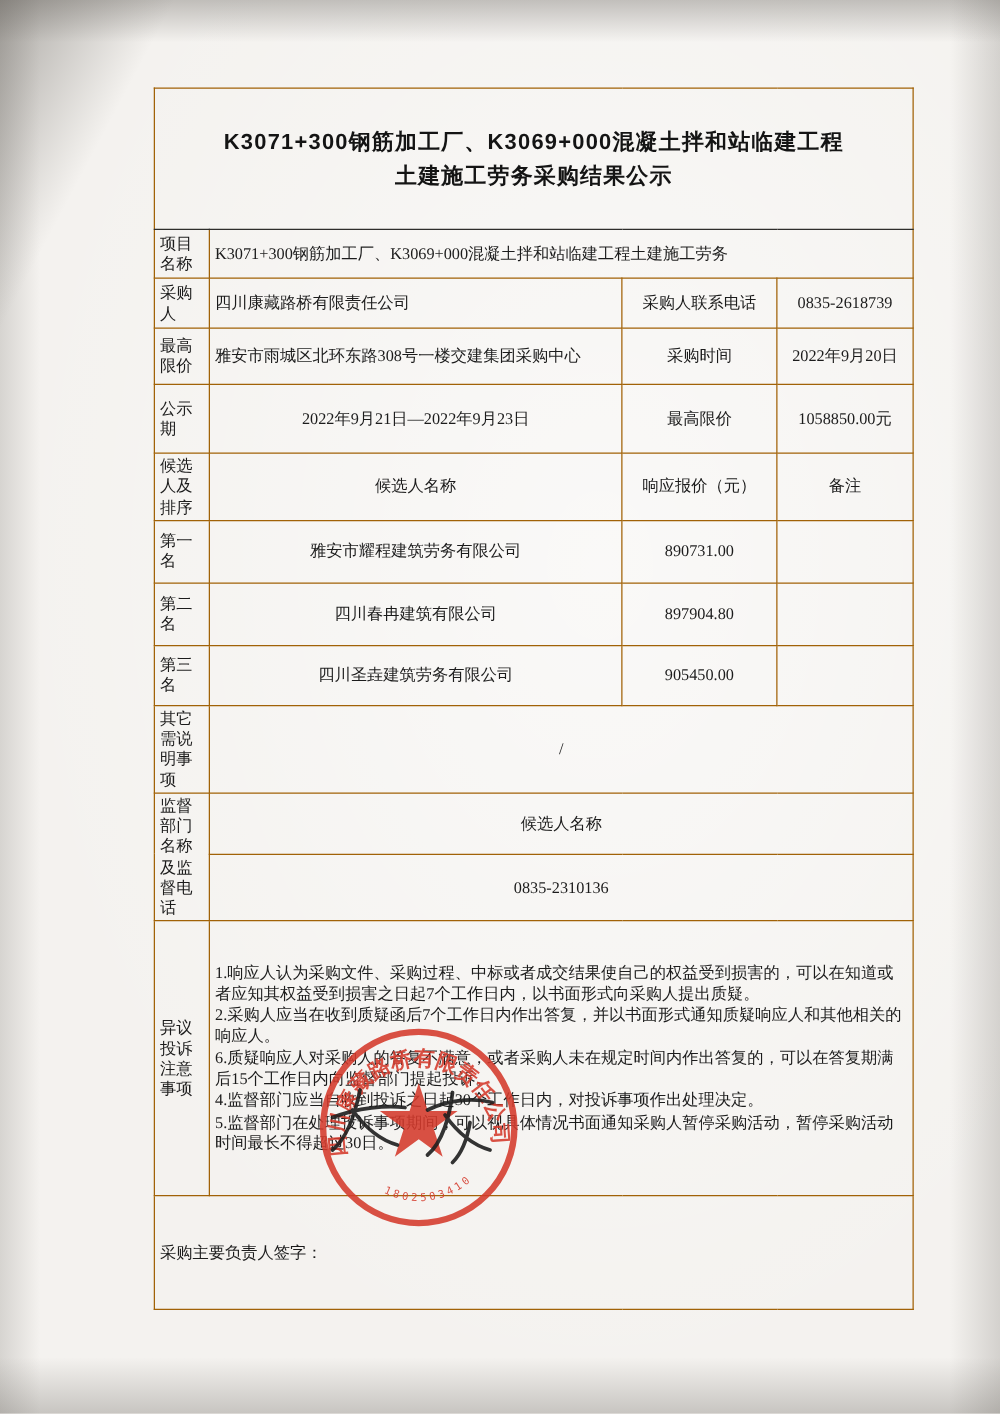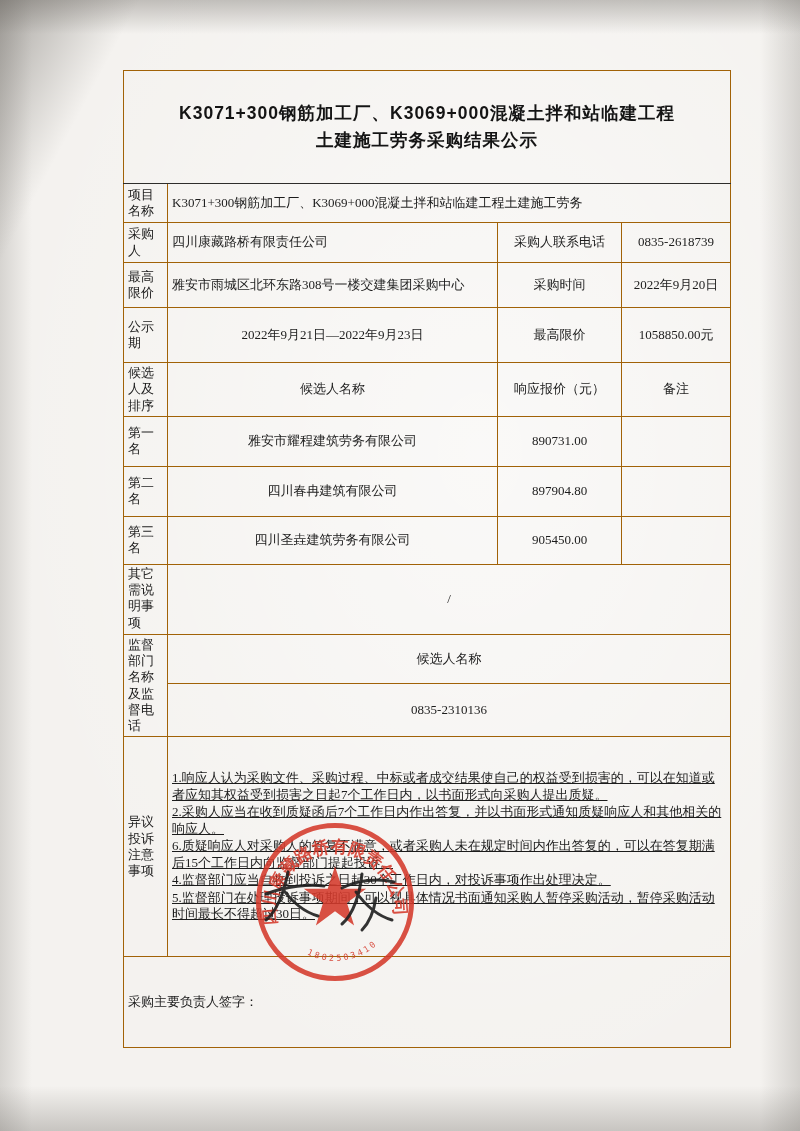--- a/index.html
+++ b/index.html
@@ -36,24 +36,24 @@
   col.cA{width:44px;}col.cB{width:330px;}col.cC{width:124px;}col.cD{width:109px;}
   .lab{font-size:12px;padding:2px 2px 2px 3px;text-align:left;margin-top:27px;}
   .left{text-align:left;padding-left:5px;}
   .ctr{text-align:center;font-family:Liberation Serif, serif;}
   .r-title td{height:108px;text-align:center;border-bottom:1px solid #2e2d2b;}
   .title-line{
     font-family:"Liberation Sans","DejaVu Sans",sans-serif;
     font-weight:bold;font-size:17.5px;line-height:1.55;letter-spacing:1px;color:#141414;
   }
   .h34{height:34px;} .h35{height:35px;} .h40{height:40px;} .h50{height:50px;}
-  .h45{height:45px;} .h43{height:43px;} .h47{height:47px;font-family:Liberation Mono, monospace;} .h44{height:44px;}
+  .h45{height:45px;} .h43{height:43px;} .h47{height:47px;} .h44{height:44px;}
   .h215{height:215px;} .h86{height:86px;}
   .obj{padding:6px 8px;vertical-align:middle;}
-  .obj div{margin:0 0 1px 0;font-size:13px;line-height:1.27;text-decoration:underline;}
+  .obj div{margin:0 0 1px 0;font-size:13px;line-height:1.27;}
   .sig{padding-left:8px;font-size:13.5px;}
   .note{
     position:absolute;left:130px;top:941px;width:620px;
     color:#dd4637;font-size:13.5px;letter-spacing:0.5px;
   }
   .stamp-svg{position:absolute;left:250px;top:817px;width:170px;height:170px;opacity:0.88;}
   .sign-svg{position:absolute;left:258px;top:858px;width:170px;height:85px;}
 </style>
 </head>
 <body>

